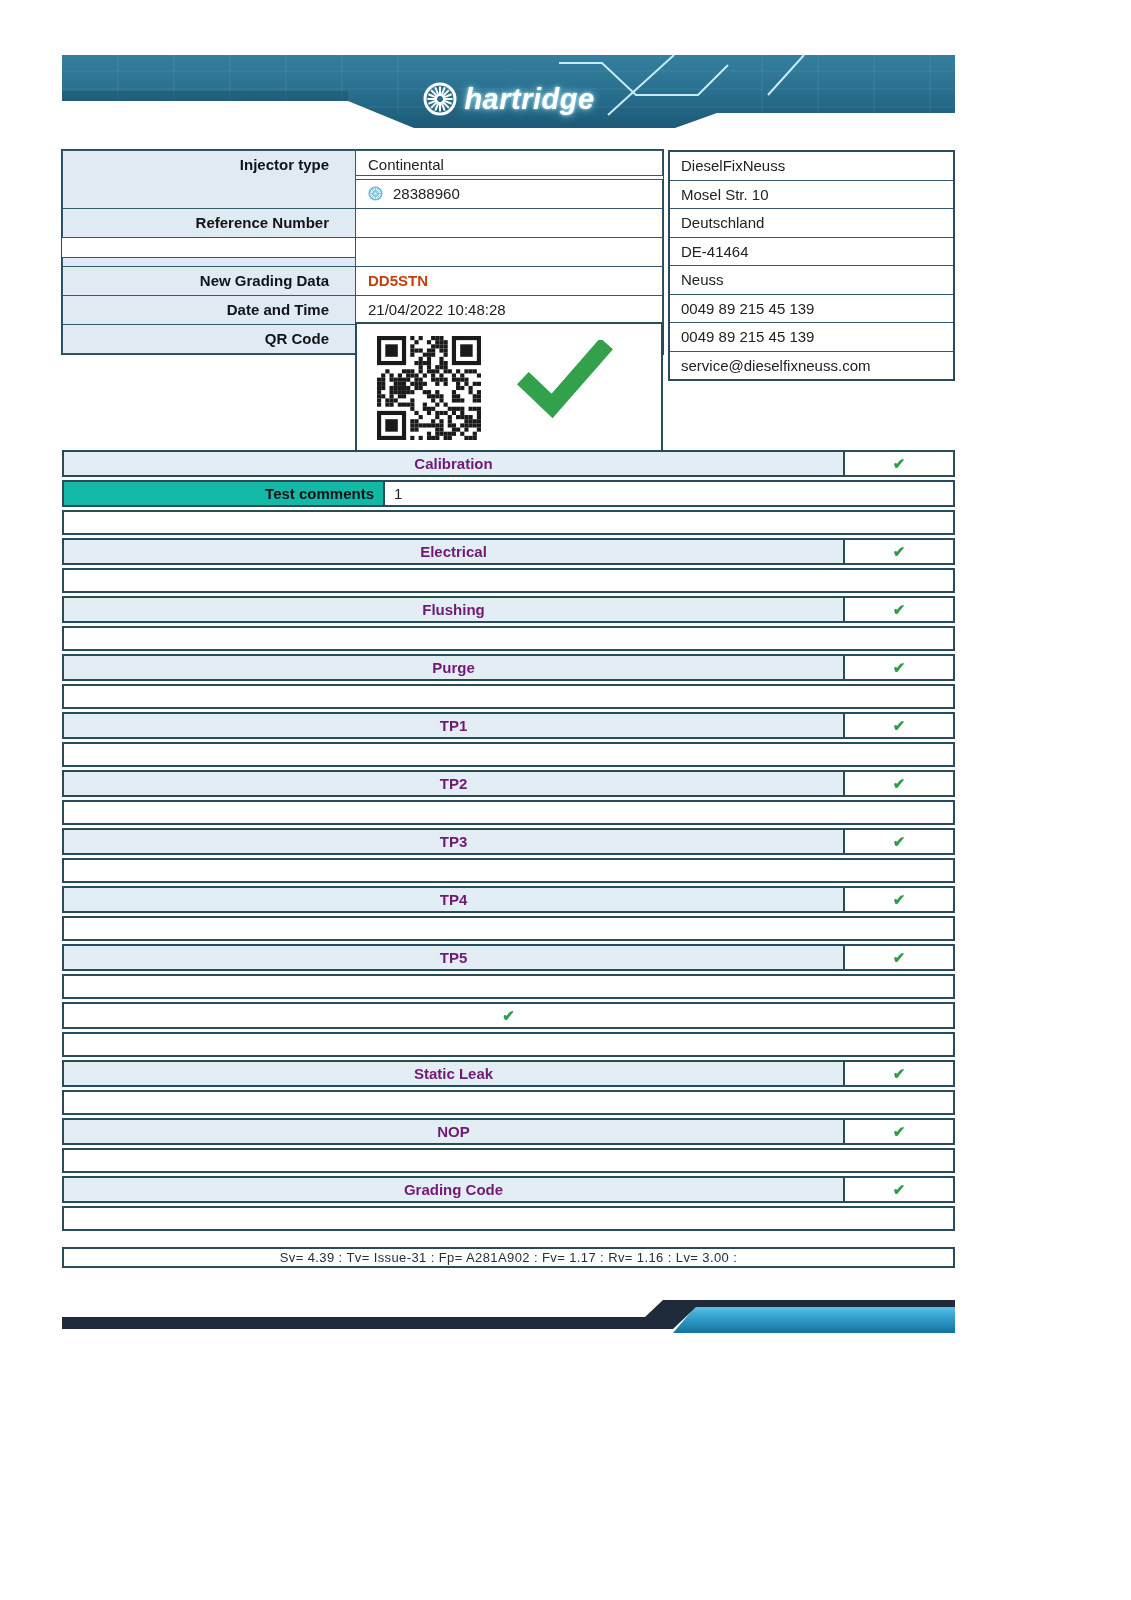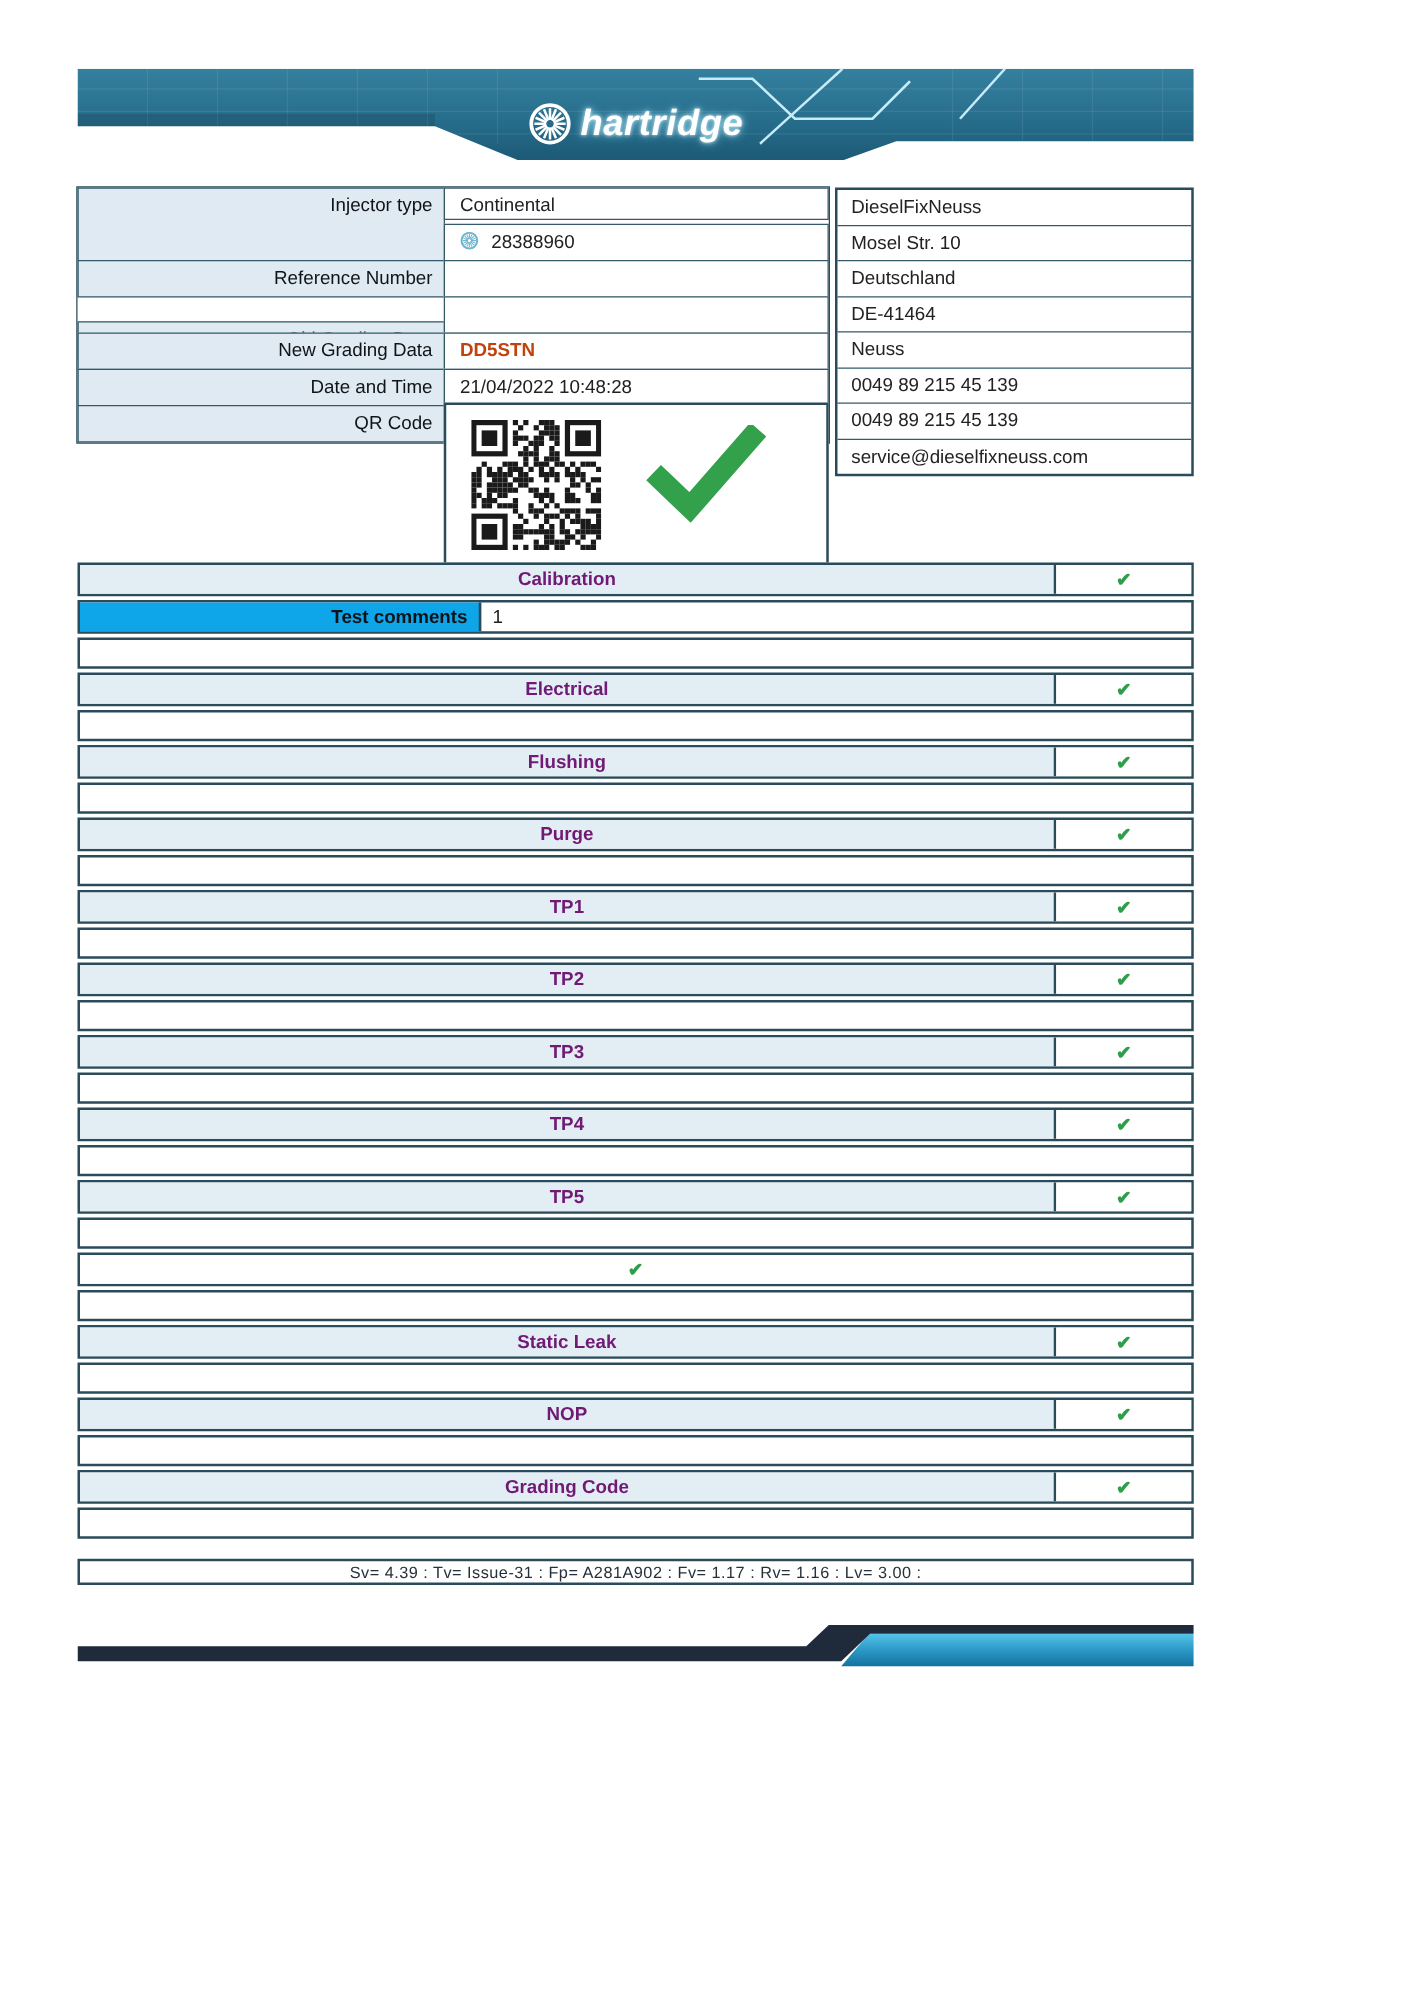--- a/index.html
+++ b/index.html
@@ -15,21 +15,21 @@
     display:flex; align-items:center; justify-content:center; gap:6px;
     pointer-events:none;
   }
   .logo-text {
     font-size:29px; font-weight:bold; color:#ffffff; letter-spacing:.5px;
     text-shadow:0 0 8px rgba(150,224,245,.95), 0 0 3px rgba(255,255,255,.9);
     font-style:italic;
   }
   
   .cell { position:absolute; box-sizing:border-box; border:1px solid #33596a; font-size:15px; }
-  .lbl  { background:#dfeaf2; font-weight:normal; text-align:right; padding:5px 9px 0 0; color:#101418; }
+  .lbl  { background:#dfeaf2; font-weight:bold; text-align:right; padding:5px 26px 0 0; color:#101418; }
   .val  { background:#ffffff; padding:5px 0 0 12px; color:#222; }
   .val.bold { font-weight:bold; color:#c2410c; }
   .info-outline { position:absolute; box-sizing:border-box; border:1px solid #2a4b5a; }
   .addr-table {
     position:absolute; left:668px; top:150px; width:287px; height:231px;
     box-sizing:border-box; border:2px solid #2a4b5a; background:#fff;
     display:flex; flex-direction:column;
   }
   .addr-row {
     flex:1; box-sizing:border-box; border-bottom:1px solid #33596a;
@@ -55,21 +55,21 @@
     color:#2f9e4a; font-weight:bold; font-size:15px; background:#fff;
   }
   .spacer-row {
     box-sizing:border-box; height:25px; border:2px solid #2a4b5a; background:#fff; margin-bottom:3px;
   }
   .comment-row {
     box-sizing:border-box; height:27px; border:2px solid #2a4b5a; background:#fff;
     margin-bottom:3px; display:flex;
   }
   .comment-label {
-    flex:0 0 321px; box-sizing:border-box; background:#0ea5e9; border-right:2px solid #2a4b5a;
+    flex:0 0 321px; box-sizing:border-box; background:#14b8a6; border-right:2px solid #2a4b5a;
     text-align:right; font-weight:bold; font-size:15px; color:#101418; line-height:23px; padding-right:9px;
   }
   .comment-value { flex:1; font-size:15px; color:#222; line-height:23px; padding-left:9px; }
   .footer-box {
     box-sizing:border-box; height:21px; border:2px solid #2a4b5a; background:#fff;
     margin-top:16px; text-align:center; font-size:13px; color:#25303a; line-height:17px;
     letter-spacing:.4px;
   }
   
   .banner-bottom { position:absolute; left:62px; top:1297px; width:893px; height:38px; }

